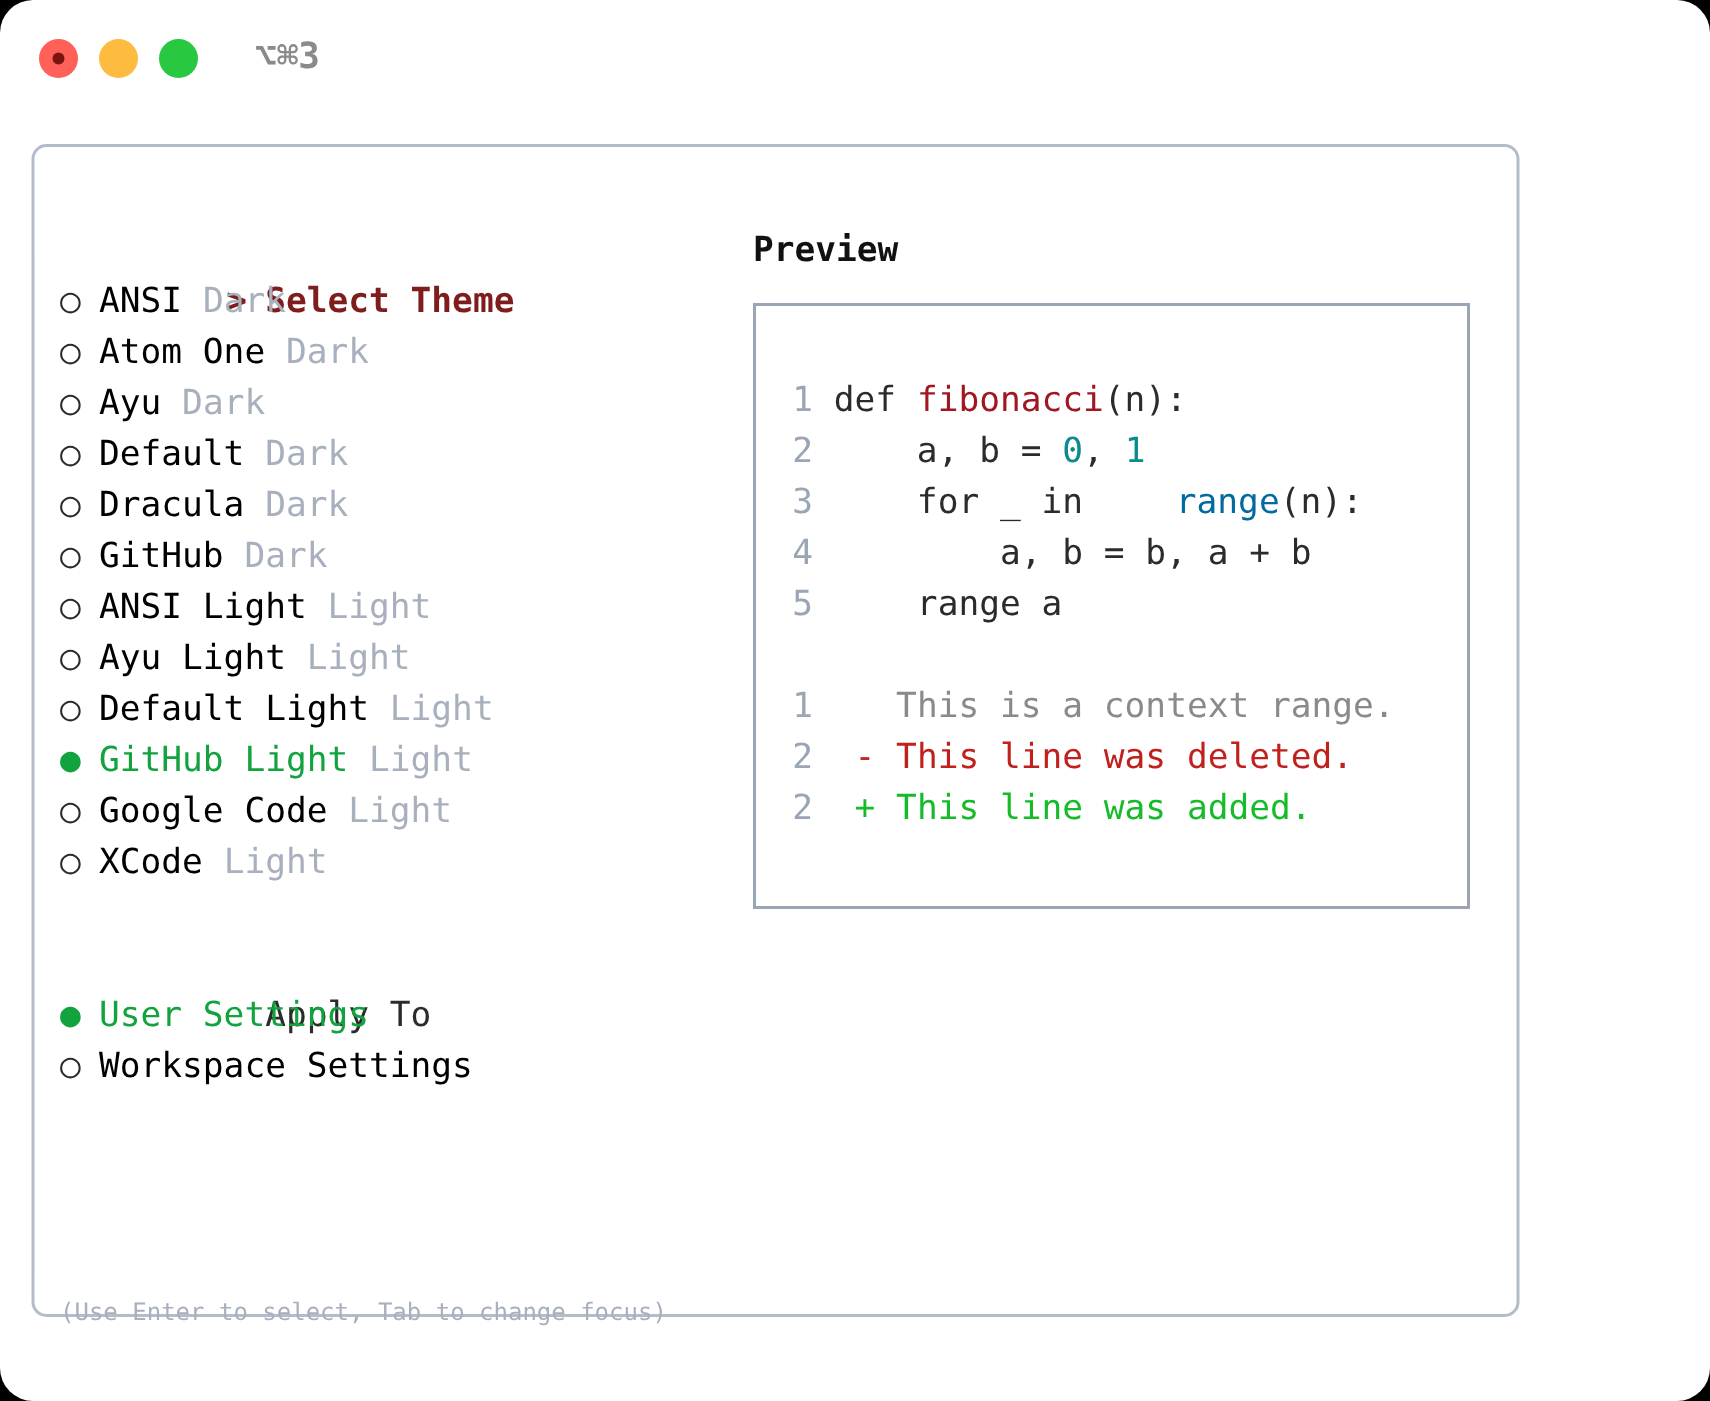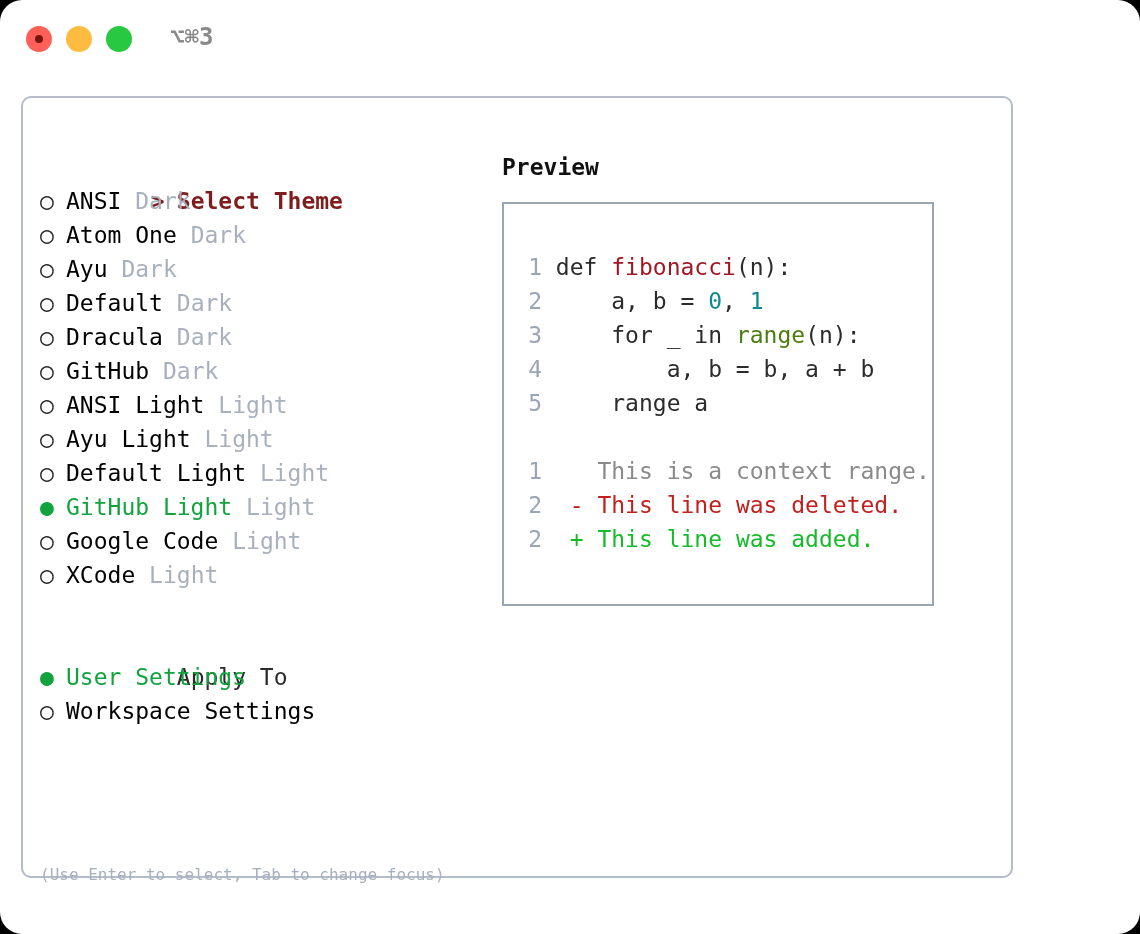--- a/index.html
+++ b/index.html
@@ -113,21 +113,21 @@
   }
   #preview-label {
     font-size: 23px;
     font-weight: 700;
     color: #111111;
     line-height: 34px;
   }
   #preview-box {
     position: absolute;
     left: 479px; top: 104px;
-    width: 432px;
+    width: 478px;
     height: 404px;
     border: 2px solid #9aa5b5;
     box-sizing: border-box;
     background: #ffffff;
   }
   #code-area {
     position: absolute;
     left: 10px; top: 46px;
     width: 460px;
   }
@@ -139,21 +139,21 @@
     color: #2b2b2b;
   }
   .ln {
     display: inline-block;
     width: 28px;
     text-align: right;
     color: #9aa5b5;
   }
   .tok-fn   { color: #a01722; }
   .tok-num  { color: #0b8a8f; }
-  .tok-call { color: #4d7c0f; }
+  .tok-call { color: #0369a1; margin-left: 48px; }
   .d-ctx { color: #8a8a8a; }
   .d-del { color: #c0211d; }
   .d-add { color: #16bb2a; }
   .blankline { height: 34px; }
 </style>
 </head>
 <body>
 
 <div id="page">
 

